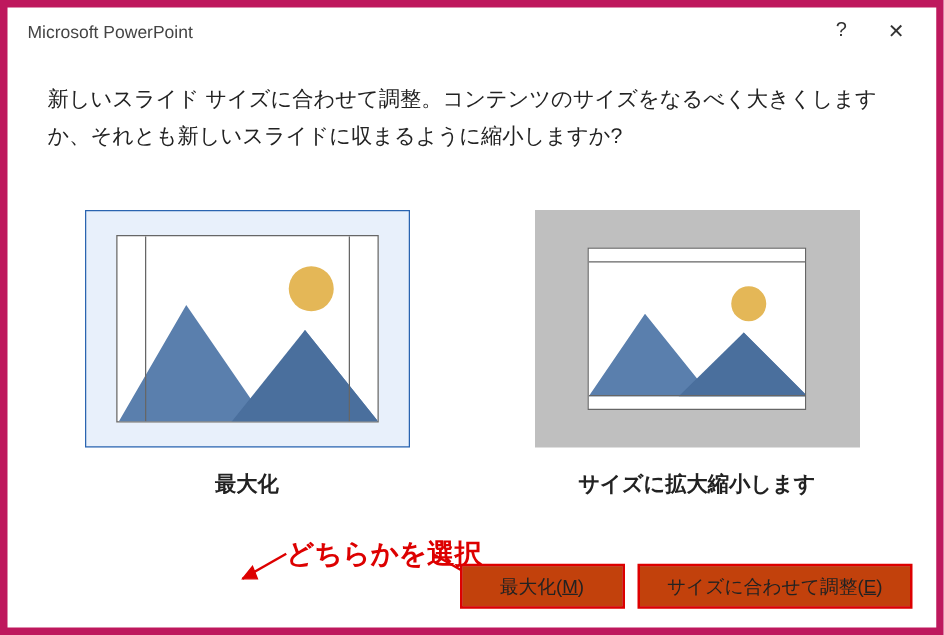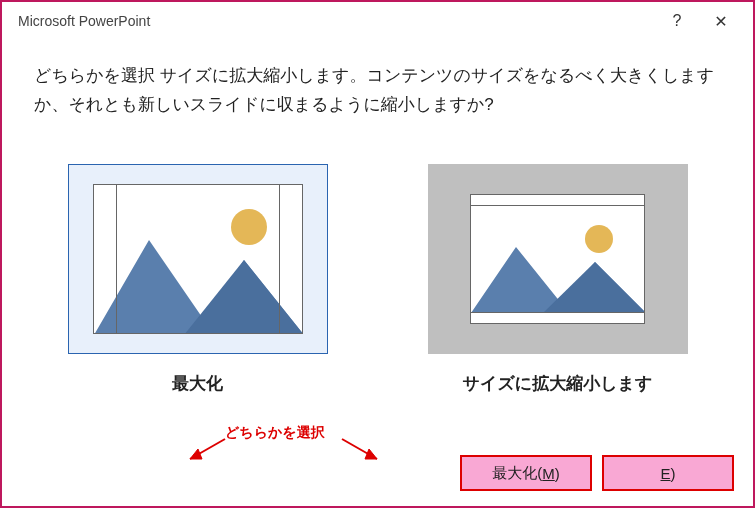--- a/index.html
+++ b/index.html
@@ -4,21 +4,21 @@
   <style>
     * { box-sizing: border-box; margin: 0; padding: 0; }
     body {
       font-family: "Yu Gothic UI", "Meiryo", sans-serif;
       background: #fff;
       width: 755px;
       height: 508px;
       overflow: hidden;
     }
     .dialog {
-      border: 2px solid #be185d;
+      border: 6px solid #be185d;
       width: 755px;
       height: 508px;
       background: #fff;
       position: relative;
     }
     .titlebar {
       display: flex;
       align-items: center;
       height: 38px;
       padding: 0 10px 0 16px;
@@ -93,41 +93,41 @@
     .crop-bot { bottom: 10px; }
     .opt-label {
       margin-top: 18px;
       font-size: 17px;
       font-weight: bold;
       color: #222;
     }
     .annotation {
       position: absolute;
       color: #d00;
-      font-size: 14px;
+      font-size: 22px;
       font-weight: bold;
       left: 223px;
       top: 422px;
     }
     .arrow-left, .arrow-right {
       position: absolute;
       stroke: #d00;
       fill: #d00;
     }
     .button-row {
       position: absolute;
       bottom: 16px;
       right: 20px;
       display: flex;
       gap: 12px;
     }
     .btn-dialog {
       height: 34px;
       padding: 0 22px;
-      background: #f9a8d4;
+      background: #c2410c;
       border: 1px solid #adadad;
       font-size: 15px;
       color: #222;
       display: flex;
       align-items: center;
       justify-content: center;
       min-width: 130px;
     }
     .btn-highlight {
       outline: 2px solid #d00;
@@ -139,21 +139,21 @@
 <body>
 
 <div class="dialog">
 
   <div class="titlebar">
     <span class="title">Microsoft PowerPoint</span>
     <span class="btn">?</span>
     <span class="btn">✕</span>
   </div>
 
-  <div class="message">どちらかを選択 サイズに拡大縮小します。コンテンツのサイズをなるべく大きくしますか、それとも新しいスライドに収まるように縮小しますか?</div>
+  <div class="message">新しいスライド サイズに合わせて調整。コンテンツのサイズをなるべく大きくしますか、それとも新しいスライドに収まるように縮小しますか?</div>
 
   <div class="options">
 
     <div class="option">
       <div class="preview selected">
         <div class="slide-frame big">
           <div class="crop-line-left"></div>
           <div class="crop-line-right"></div>
           <svg width="210" height="150">
             <circle cx="155" cy="42" r="18" fill="#e4b757"></circle>
@@ -195,18 +195,19 @@
     <polygon points="40,22 28,22 32,12" fill="#d00"></polygon>
   </svg>
 
   <div class="button-row">
     <div class="btn-dialog btn-highlight">
       <span>最大化(</span>
         <span class="underline">M</span>
         <span>)</span>
     </div>
     <div class="btn-dialog btn-highlight">
+      <span>サイズに合わせて調整(</span>
         <span class="underline">E</span>
         <span>)</span>
     </div>
   </div>
 
 </div>
 
 </body></html>

